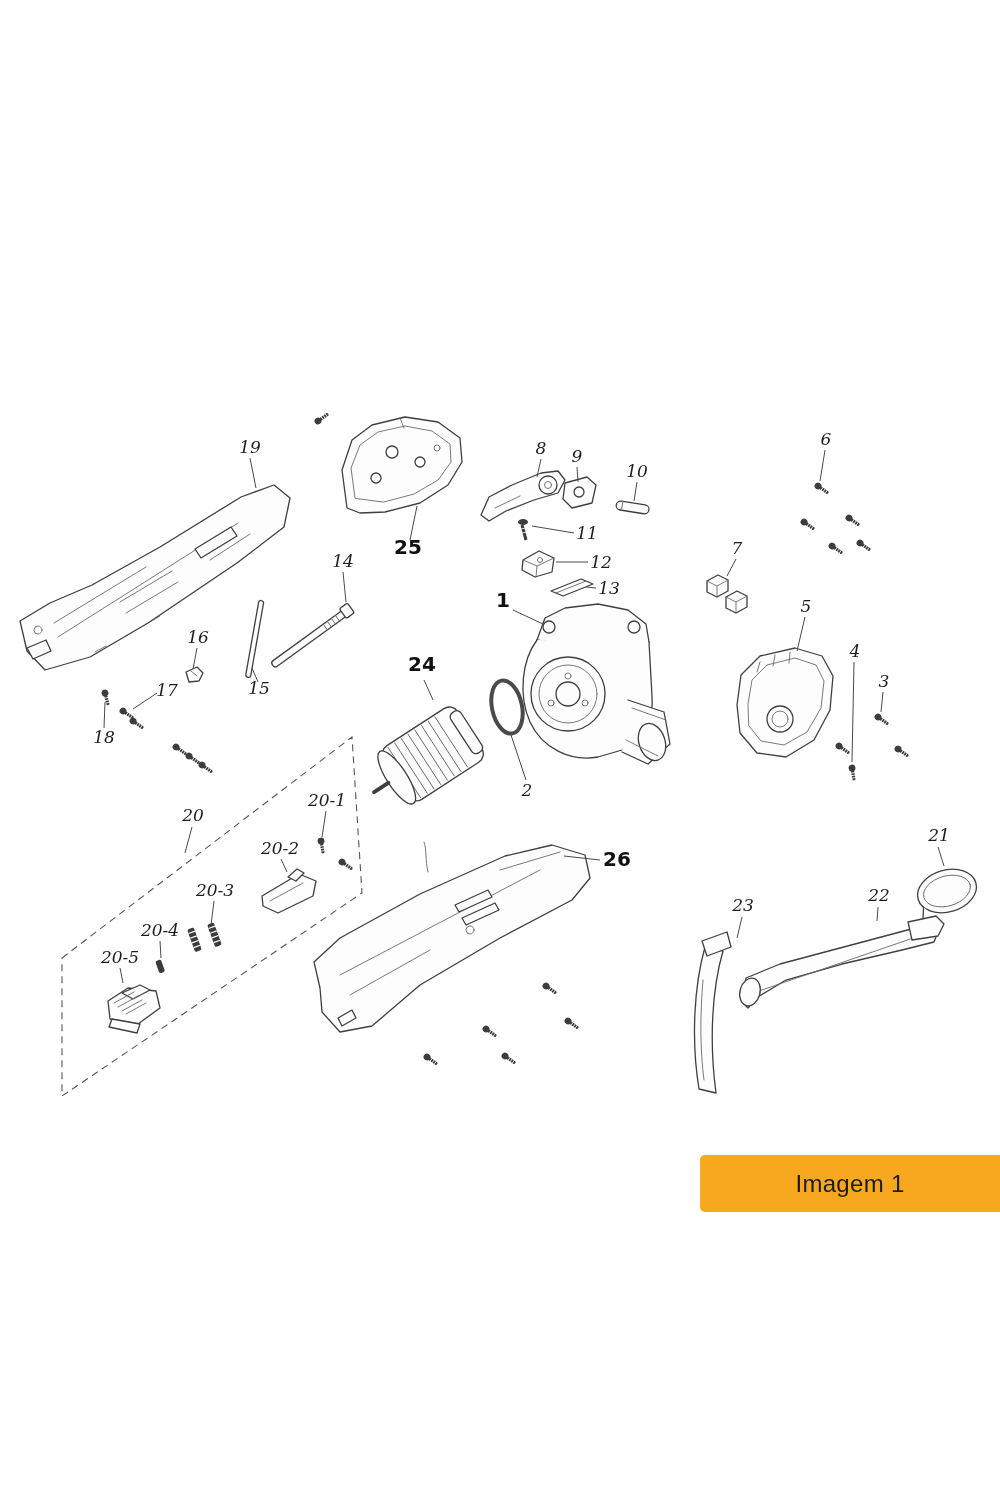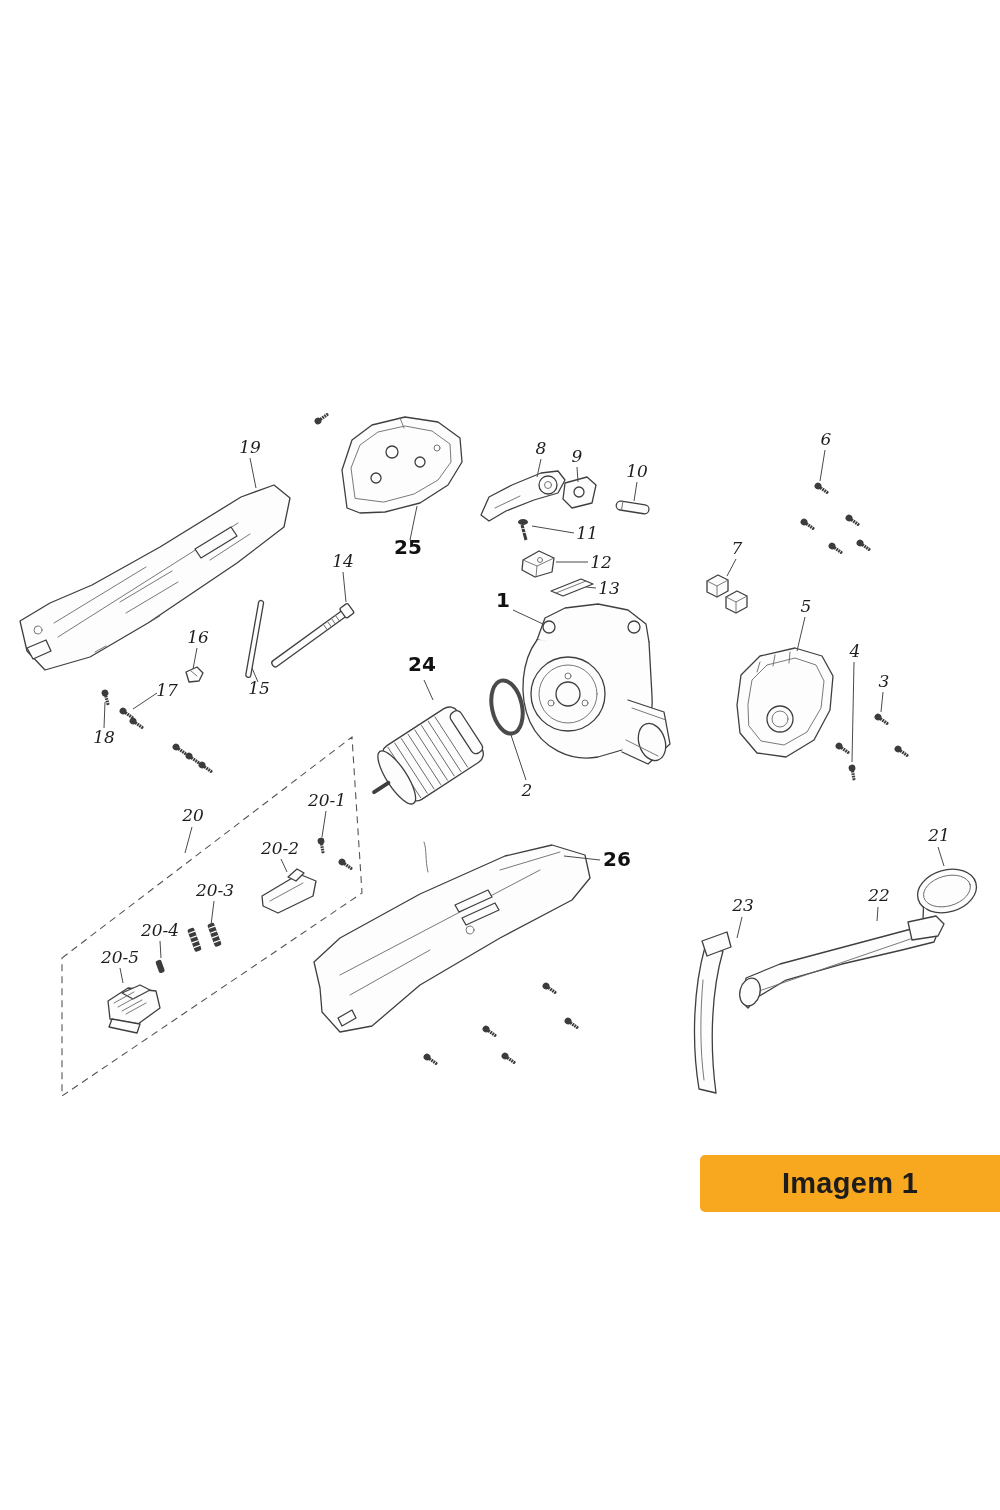--- a/index.html
+++ b/index.html
@@ -15,21 +15,21 @@
   .dash    { stroke:#555; stroke-width:1.1; fill:none; stroke-dasharray:7 5; }
   .rodline { stroke:#3f3f3f; stroke-width:4; fill:none; stroke-linecap:round; }
   .oring   { stroke:#4a4a4a; stroke-width:4; fill:none; }
 
   text.lbl  { font:italic 17px "DejaVu Serif", serif; fill:#1d1d1d; text-anchor:middle; }
   text.lblB { font:bold 20px "DejaVu Sans", sans-serif; fill:#111; text-anchor:middle; }
 
   .banner { position:absolute; left:700px; top:1155px; width:300px; height:57px;
             background:#F7A81F; display:flex; align-items:center; justify-content:center;
             border-radius:5px 0 0 5px; }
-  .banner-text { font-weight:bold; font-size:29px; color:#1c1c1c; letter-spacing:0.3px; }
+  .banner-text { font-weight:normal; font-size:24px; color:#1c1c1c; letter-spacing:0.3px; }
 </style>
 </head>
 <body>
 
 <div class="page">
 
 <svg class="diagram" width="1000" height="1510" viewBox="0 0 1000 1510" xmlns="http://www.w3.org/2000/svg">
 
   <defs>
     <g id="screw">

